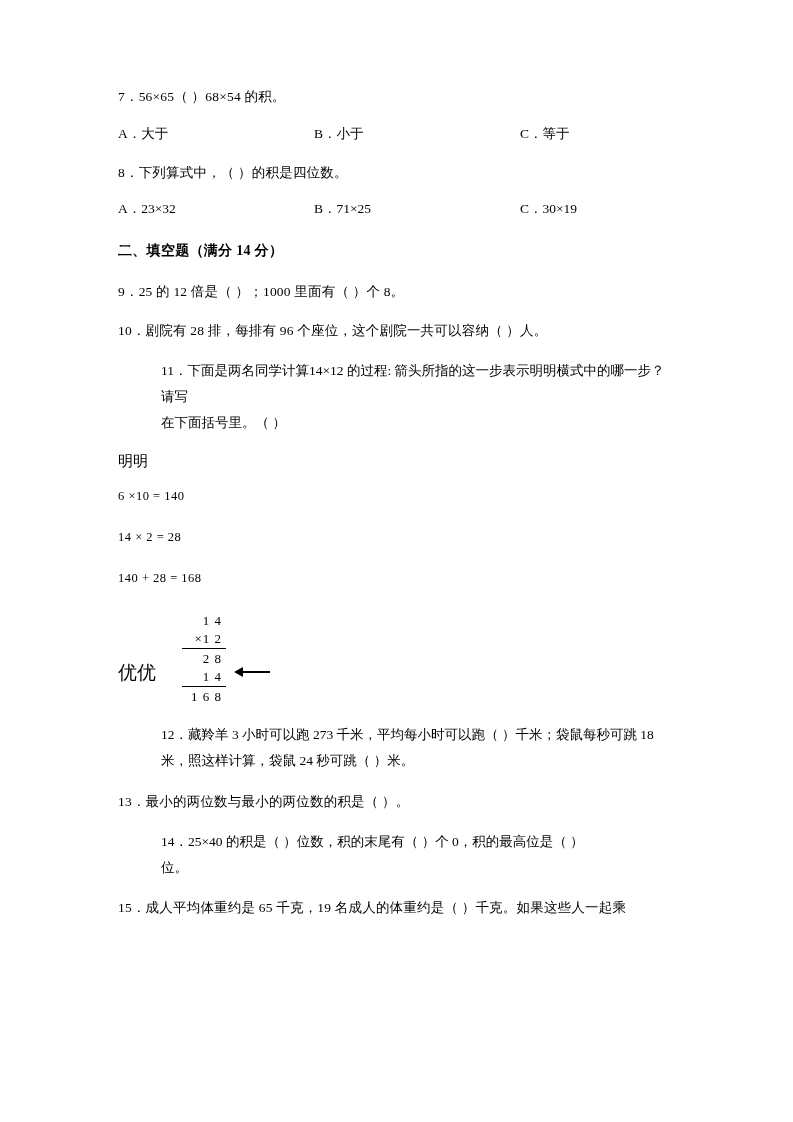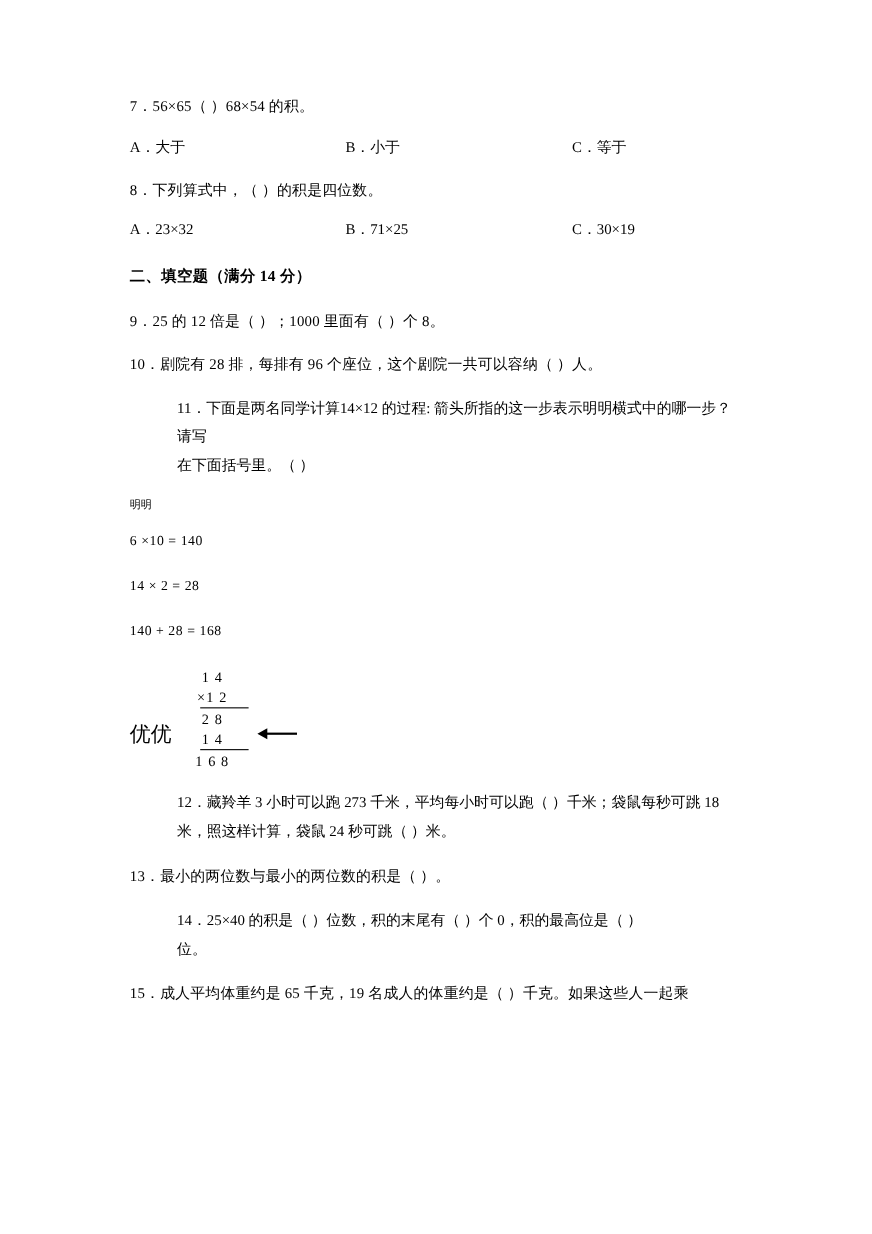--- a/index.html
+++ b/index.html
@@ -55,21 +55,21 @@
     margin-top: 24px;
     margin-bottom: 21px;
     letter-spacing: 0.3px;
   }
   .math {
     font-family: "Liberation Serif", "DejaVu Serif", serif;
     font-size: 12.5px;
     letter-spacing: 0.4px;
   }
   .work-name {
-    font-size: 10px;
+    font-size: 15px;
     margin-top: 12px;
     margin-bottom: 18px;
   }
   .work-line {
     font-size: 12.5px;
     margin-bottom: 26px;
     letter-spacing: 0.5px;
   }
   .vertical-calc {
     position: relative;
@@ -86,21 +86,21 @@
   .vc-box {
     position: absolute;
     left: 46px;
     top: 0px;
     width: 62px;
     font-size: 13px;
     font-family: "Liberation Serif", "DejaVu Serif", serif;
     letter-spacing: 1px;
   }
   .vc-row {
-    text-align: center;
+    text-align: right;
     padding-right: 4px;
     line-height: 1.35;
     white-space: pre;
   }
   .vc-rule {
     border-bottom: 1px solid #000;
     width: 44px;
     margin-left: 18px;
     margin-top: 1px;
     margin-bottom: 1px;

